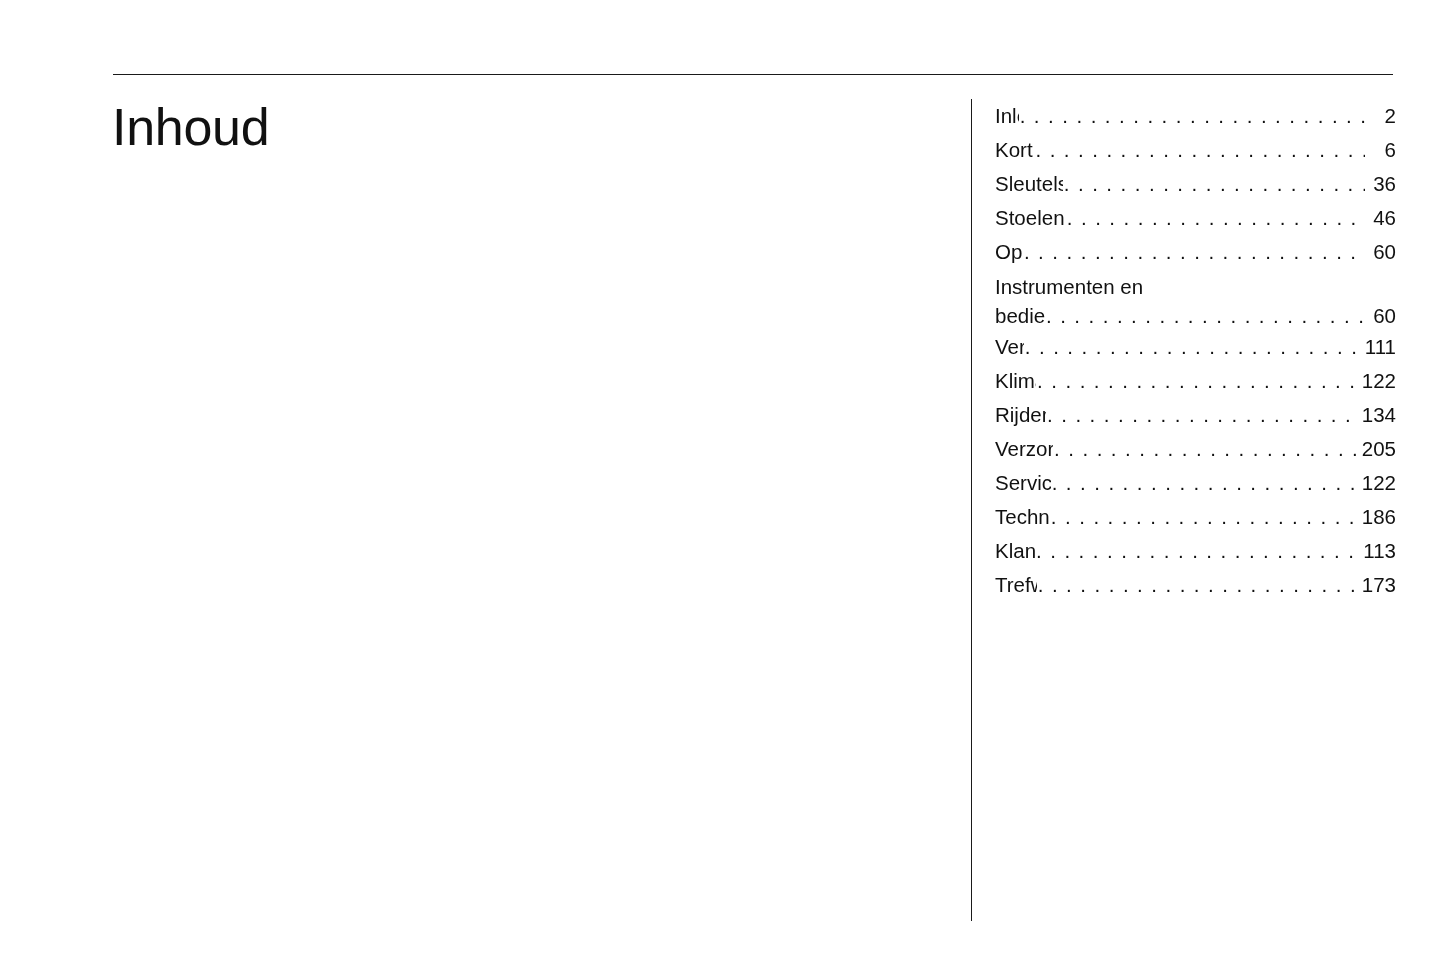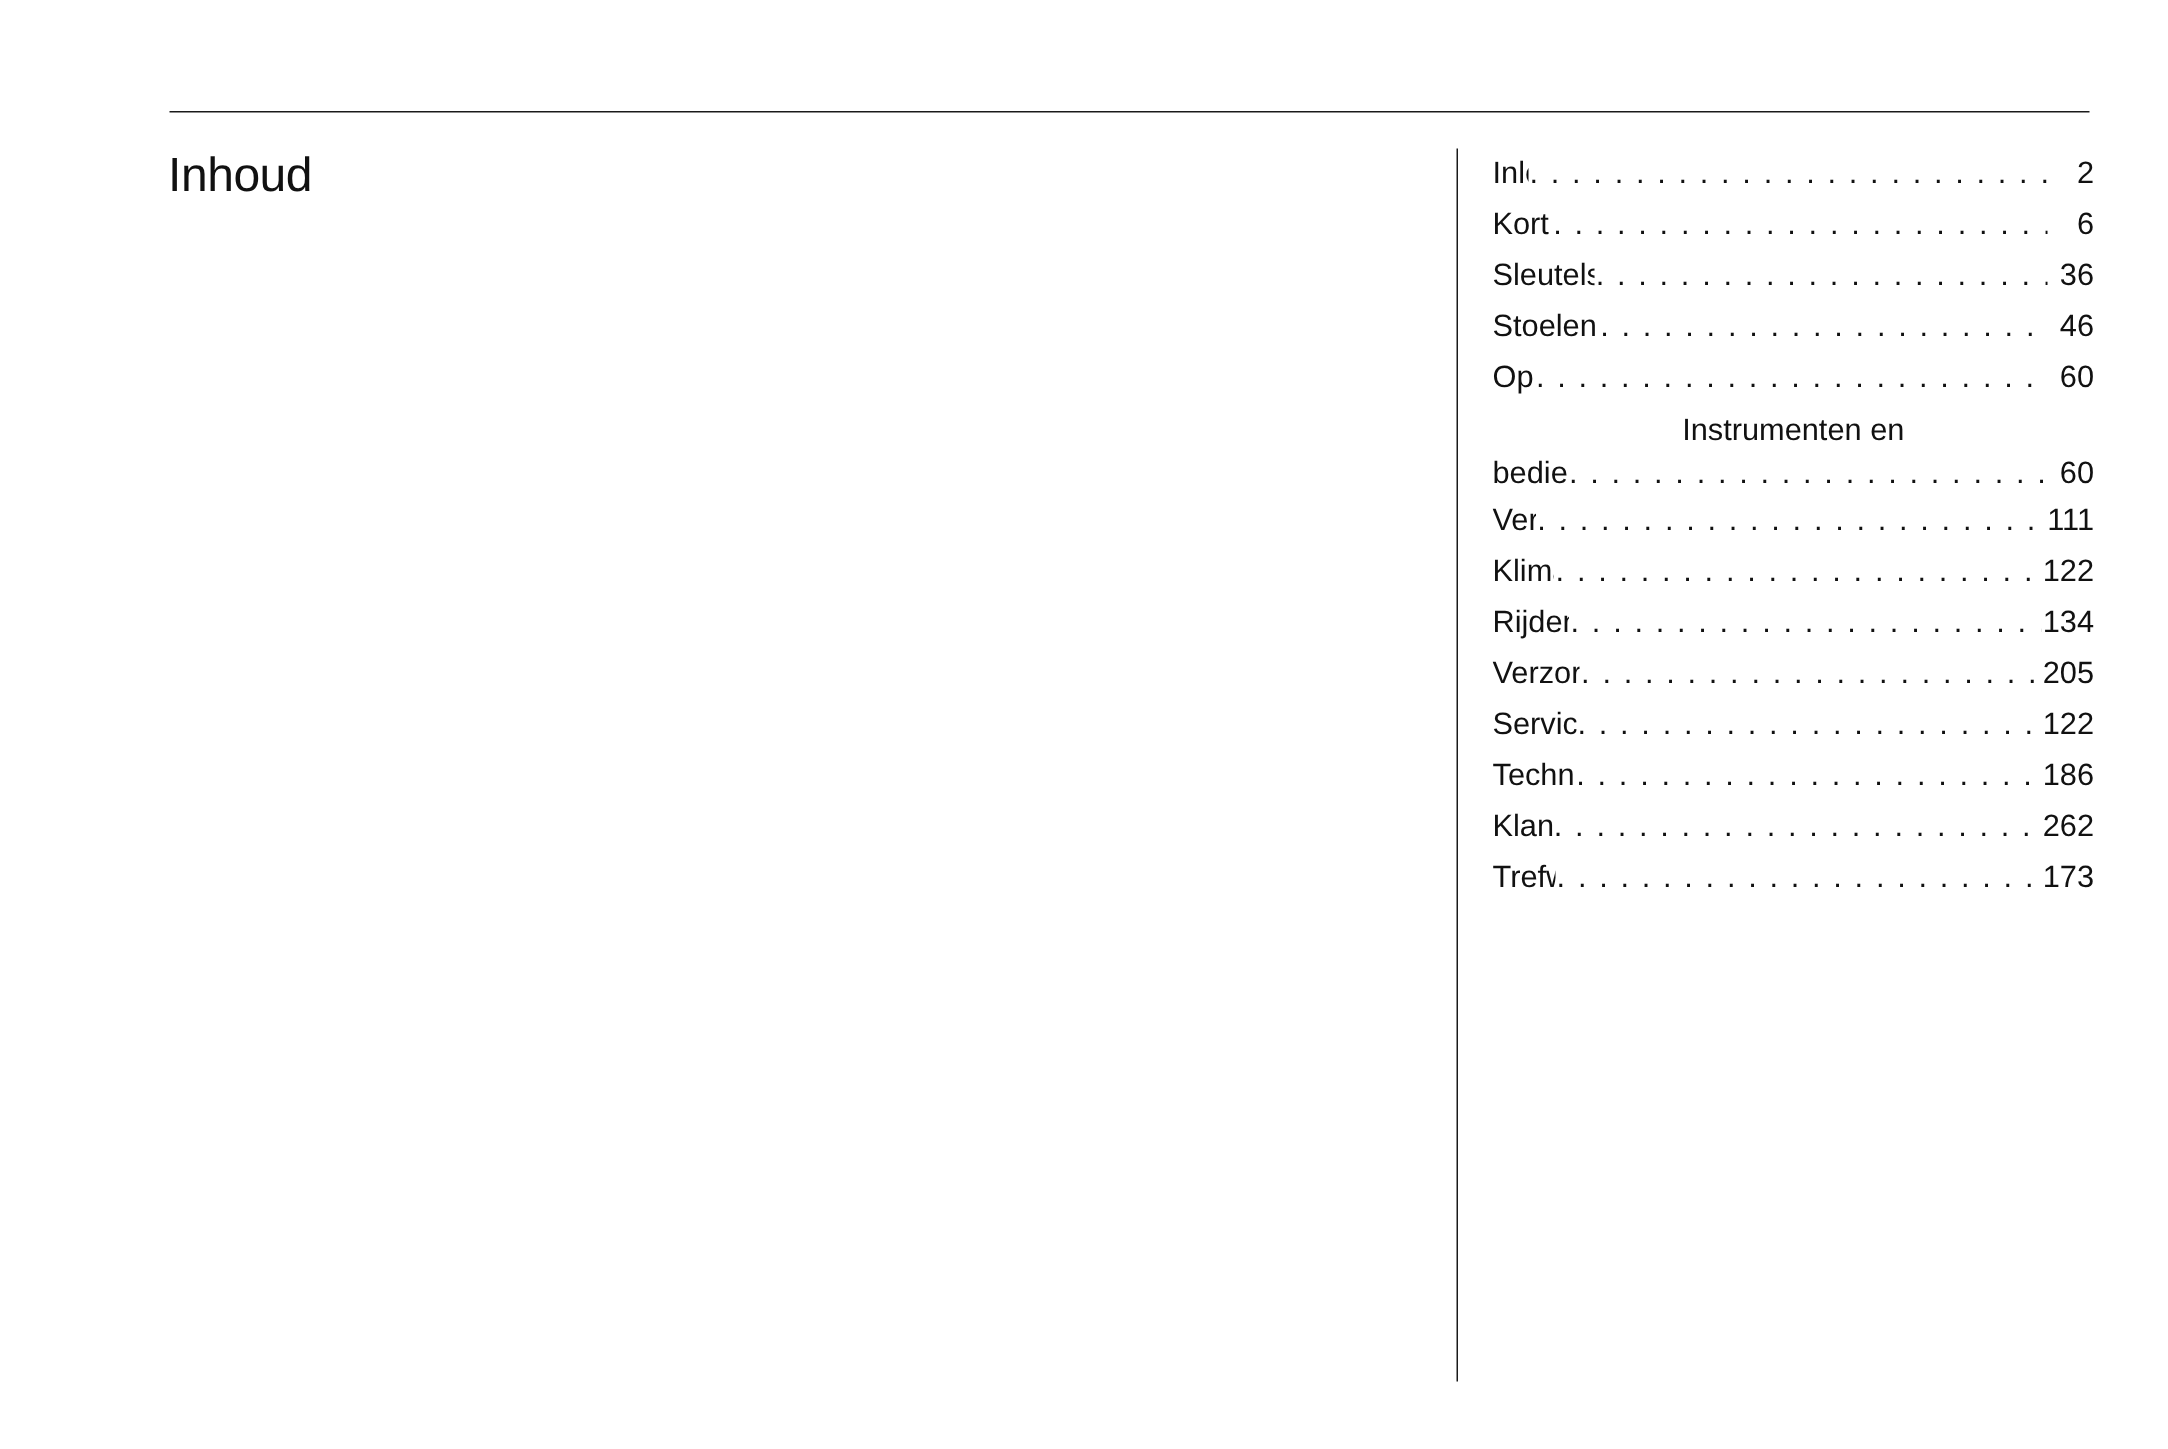--- a/index.html
+++ b/index.html
@@ -27,21 +27,21 @@
     left: 113px;
     top: 74px;
     width: 1280px;
     height: 0;
     border-top: 1.6px solid #1a1a1a;
   }
   .page-title {
     position: absolute;
     left: 112px;
     top: 99px;
-    font-size: 32px;
+    font-size: 52px;
     font-weight: normal;
     letter-spacing: -0.3px;
     color: #111111;
     line-height: 1.1;
     margin: 0;
   }
   .toc-column {
     position: absolute;
     left: 971px;
     top: 99px;
@@ -83,21 +83,20 @@
     min-width: 30px;
   }
   
   .toc-item.wrap {
     display: block;
     line-height: 29px;
     padding-top: 3px;
   }
   .toc-item.wrap .line1 {
     display: block;
-    text-align: center;
   }
   .toc-item.wrap .line2 {
     display: flex;
     align-items: flex-end;
   }
 </style>
 </head>
 <body>
 
 <div class="page">
@@ -167,21 +166,21 @@
           <span class="pg">122</span>
         </li>
         <li class="toc-item">
           <span class="lbl">Technische gegevens</span>
           <span class="dots"> . . . . . . . . . . . . . . . . . . . . . . . . . . . . . . . . . . . . . . . . . . . . . . . . . . . . . . . . . . . . . . . . . . . . . . . . . . . . . . . </span>
           <span class="pg">186</span>
         </li>
         <li class="toc-item">
           <span class="lbl">Klantinformatie</span>
           <span class="dots"> . . . . . . . . . . . . . . . . . . . . . . . . . . . . . . . . . . . . . . . . . . . . . . . . . . . . . . . . . . . . . . . . . . . . . . . . . . . . . . . </span>
-          <span class="pg">262</span>
+          <span class="pg">113</span>
         </li>
         <li class="toc-item">
           <span class="lbl">Trefwoordenlijst</span>
           <span class="dots"> . . . . . . . . . . . . . . . . . . . . . . . . . . . . . . . . . . . . . . . . . . . . . . . . . . . . . . . . . . . . . . . . . . . . . . . . . . . . . . . </span>
           <span class="pg">173</span>
         </li>
       </ul>
   </div>
 
 </div>

